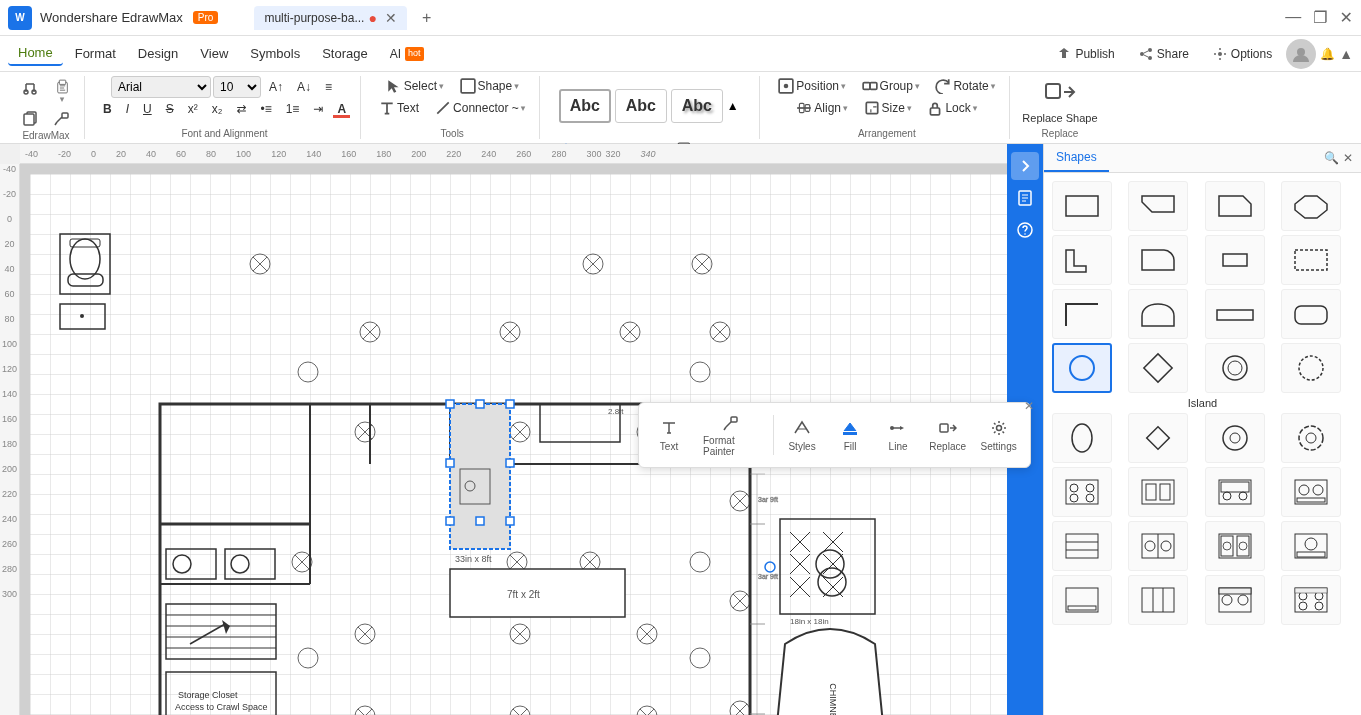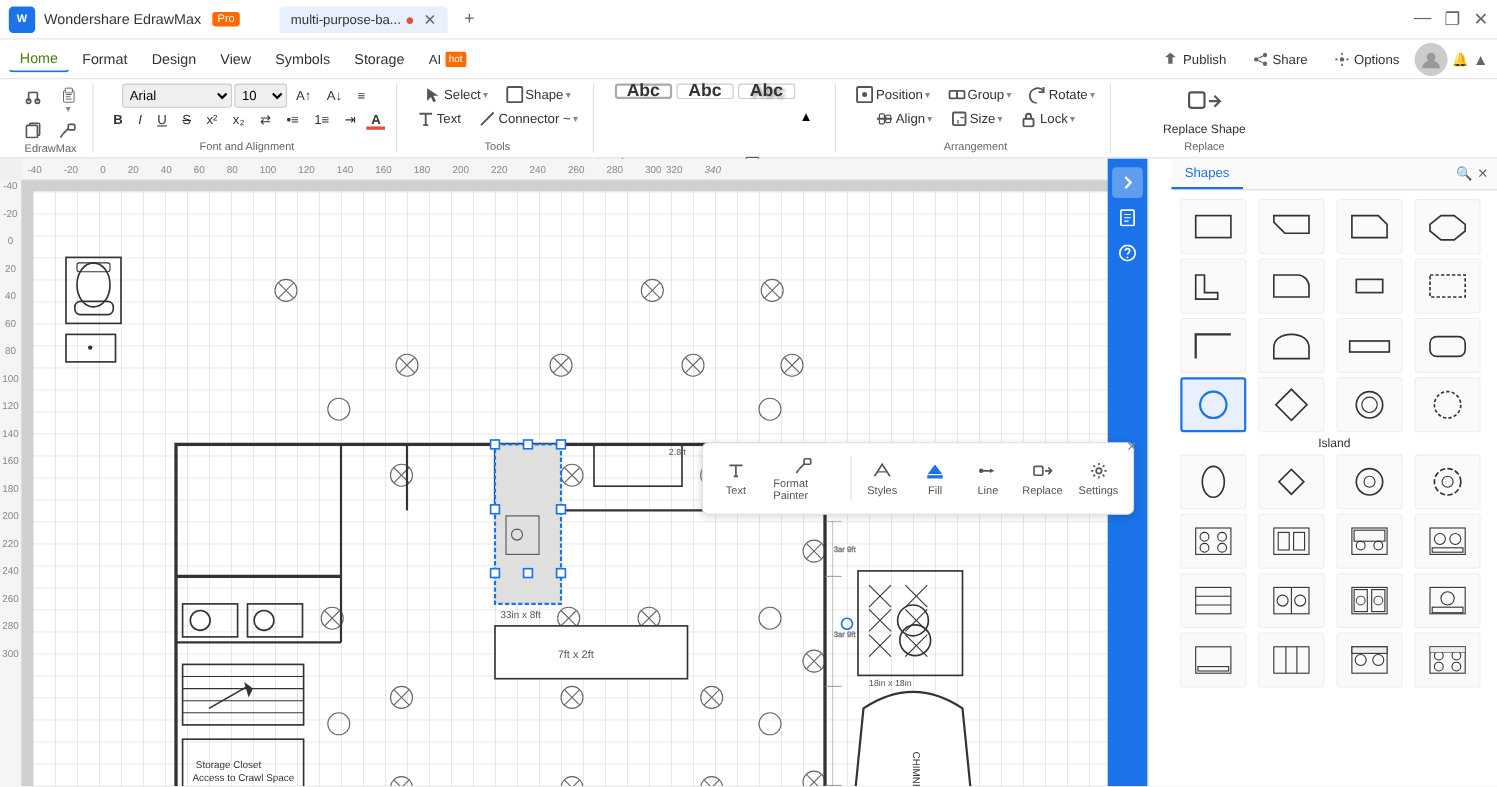--- a/index.html
+++ b/index.html
@@ -48,23 +48,23 @@
       gap: 4px;
     }
     .toolbar-section {
       display: flex;
       flex-direction: column;
       align-items: center;
       border-right: 1px solid #e0e0e0;
       padding: 0 8px;
       gap: 2px;
     }
-    .toolbar-section:last-child { border-right: none; margin-left: 35px; }
+    .toolbar-section:last-child { border-right: none; }
     .toolbar-section-label { font-size: 10px; color: #666; margin-top: auto; }
-    .toolbar-row { display: flex; gap: 4px; }
+    .toolbar-row { display: flex; align-items: center; gap: 4px; }
     .tb-btn {
       display: flex; align-items: center; justify-content: center;
       padding: 2px 6px; border-radius: 3px; cursor: pointer;
       font-size: 12px; color: #333; border: none; background: transparent;
       gap: 2px; white-space: nowrap;
     }
     .tb-btn svg { width: 16px; height: 16px; }
     .font-select { width: 100px; padding: 2px; font-size: 12px; border: 1px solid #ccc; border-radius: 3px; }
     .font-size-select { width: 48px; padding: 2px; font-size: 12px; border: 1px solid #ccc; border-radius: 3px; }
 
@@ -112,21 +112,21 @@
       position: absolute; top: 0; left: 0; right: 0; bottom: 0;
       background-image: linear-gradient(rgba(200,200,200,0.4) 1px, transparent 1px),
                         linear-gradient(90deg, rgba(200,200,200,0.4) 1px, transparent 1px);
       background-size: 20px 20px;
     }
 
     
     .right-panel {
       position: absolute; top: 0; right: 0; width: 318px; bottom: 0;
       background: white; border-left: 1px solid #ddd;
-      display: flex; flex-direction: column; padding-left: 21px;
+      display: flex; flex-direction: column;
     }
     .panel-tabs {
       display: flex; border-bottom: 1px solid #ddd; background: #fafafa;
     }
     .panel-tab {
       padding: 6px 12px; cursor: pointer; font-size: 12px; color: #666;
       border-bottom: 2px solid transparent;
     }
     .panel-tab.active { color: #1a73e8; border-bottom-color: #1a73e8; }
     .panel-content { flex: 1; overflow-y: auto; padding: 8px; }
@@ -137,21 +137,21 @@
       width: 60px; height: 50px; display: flex; align-items: center;
       justify-content: center; border: 1px solid #eee; border-radius: 3px;
       cursor: pointer; background: #fafafa;
     }
     .shape-cell.active { border: 2px solid #1a73e8; background: #e8f0fe; }
     .shape-cell svg { max-width: 40px; max-height: 35px; }
 
     
     .abc-btn {
       display: flex; align-items: center; justify-content: center;
-      width: 52px; height: 14px; border: 1px solid #ccc; border-radius: 3px;
+      width: 52px; height: 34px; border: 1px solid #ccc; border-radius: 3px;
       font-size: 16px; font-weight: bold; cursor: pointer; color: #333;
       background: white;
     }
     .abc-btn.shadow { text-shadow: 2px 2px 3px rgba(0,0,0,0.4); }
 
     .main-body {
       display: flex; flex-direction: column; height: calc(715px - 36px - 36px - 72px);
       position: relative;
     }
 

